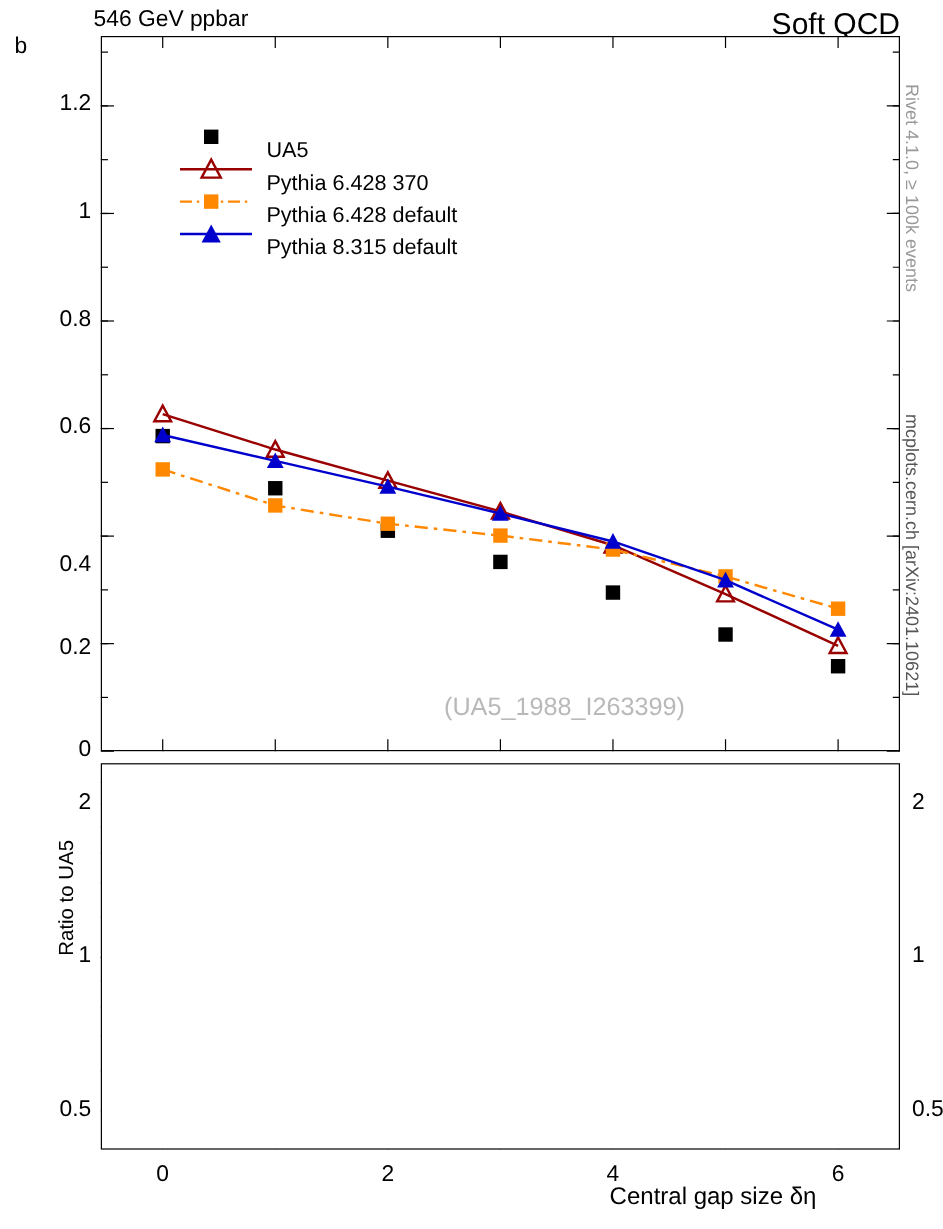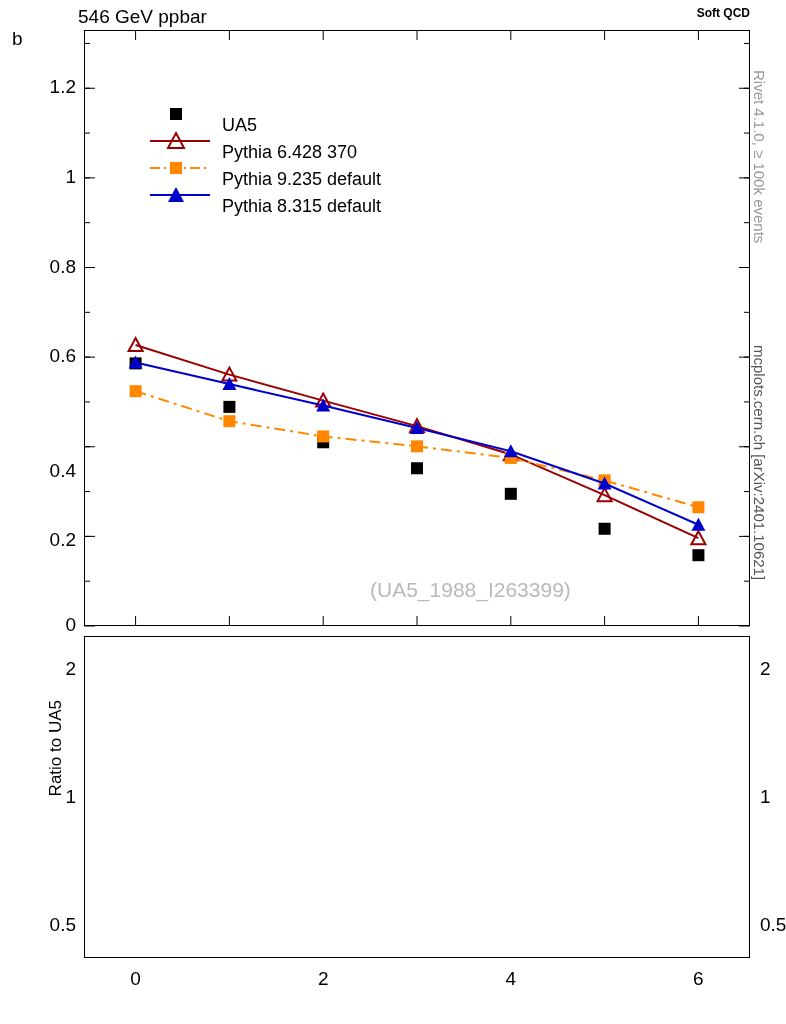--- a/index.html
+++ b/index.html
@@ -3,21 +3,21 @@
 <meta charset="utf-8">
 <style>
   html,body{margin:0;padding:0;background:#ffffff;}
   body{width:786px;height:1024px;font-family:"Liberation Sans",sans-serif;color:#000;}
   #root{position:relative;width:786px;height:1024px;overflow:hidden;}
 
   .txt{position:absolute;white-space:nowrap;text-align:right;}
 
   
   .hdr-left{left:78px;top:6px;font-size:19px;}
-  .hdr-right{right:36px;top:6px;font-size:12px;font-weight:bold;}
+  .hdr-right{right:36px;top:6px;font-size:25px;}
 
   
   .ylabel-b{left:12px;top:28px;font-size:19px;}
 
   
   .vert{position:absolute;transform-origin:left top;white-space:nowrap;}
 
   
   .panel{position:absolute;border:1px solid #000;box-sizing:border-box;background:#fff;}
   #top-panel{left:84px;top:30px;width:666px;height:596px;}
@@ -231,37 +231,38 @@
       </span>
       <span class="leg-txt">Pythia 6.428 370</span>
     </div>
     <div class="leg-row">
       <span class="leg-mark">
         <svg width="60" height="27">
           <line x1="0" y1="14" x2="60" y2="14" stroke="#ff8800" stroke-width="2" stroke-dasharray="10,4,2,4"></line>
           <rect x="20" y="8" width="12" height="12" fill="#ff8800"></rect>
         </svg>
       </span>
-      <span class="leg-txt">Pythia 9.235 default</span>
+      <span class="leg-txt">Pythia 6.428 default</span>
     </div>
     <div class="leg-row">
       <span class="leg-mark">
         <svg width="60" height="27">
           <line x1="0" y1="14" x2="60" y2="14" stroke="#0000cc" stroke-width="2"></line>
           <polygon points="26,6 34,21 18,21" fill="#0000cc"></polygon>
         </svg>
       </span>
       <span class="leg-txt">Pythia 8.315 default</span>
     </div>
   </div>
 
   <div class="panel" id="bot-panel"></div>
 
   <div class="vert" style="left:46px;top:700px;transform:rotate(-90deg) translate(-100%,0);transform-origin:left top;font-size:17px;">Ratio to UA5</div>
 
+  <div class="txt" style="left:508px;top:986px;font-size:20px;">Central gap size δη</div>
 
   <div id="tick-labels">
       <div class="ticklbl" style="top: 614px; left: 76px; transform: translateX(-100%);">0</div>
       <div class="ticklbl" style="top: 529px; left: 76px; transform: translateX(-100%);">0.2</div>
       <div class="ticklbl" style="top: 434.752px; left: 76px; transform: translateX(-100%); margin-top: 25px;">0.4</div>
       <div class="ticklbl" style="top: 345.128px; left: 76px; transform: translateX(-100%);">0.6</div>
       <div class="ticklbl" style="top: 255.504px; left: 76px; transform: translateX(-100%);">0.8</div>
       <div class="ticklbl" style="top: 165.88px; left: 76px; transform: translateX(-100%);">1</div>
       <div class="ticklbl" style="top: 76.2556px; left: 76px; transform: translateX(-100%);">1.2</div>
       <div class="ticklbl" style="top: 913.79px; left: 76px; transform: translateX(-100%);">0.5</div>

